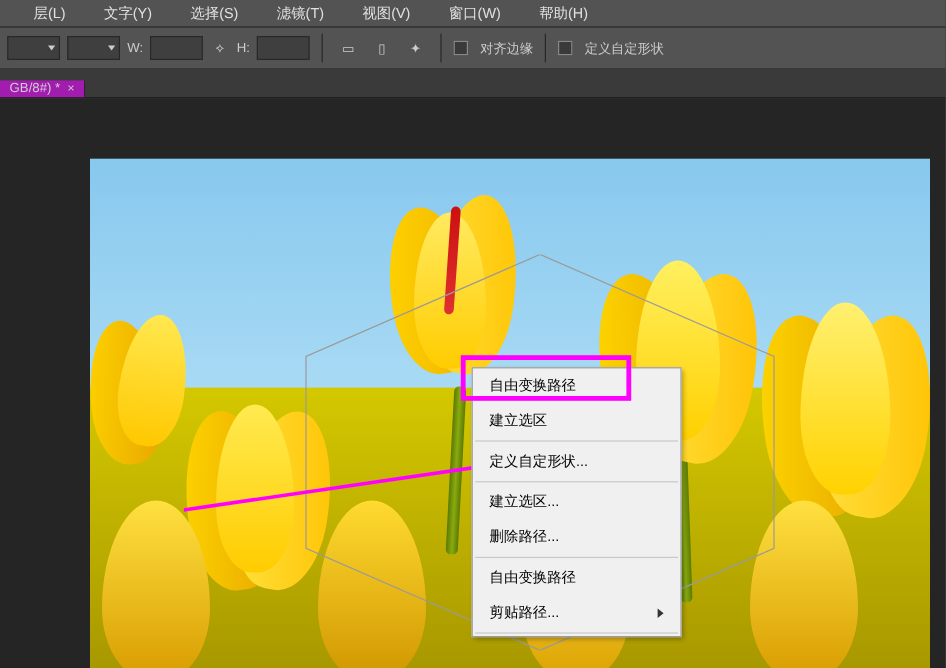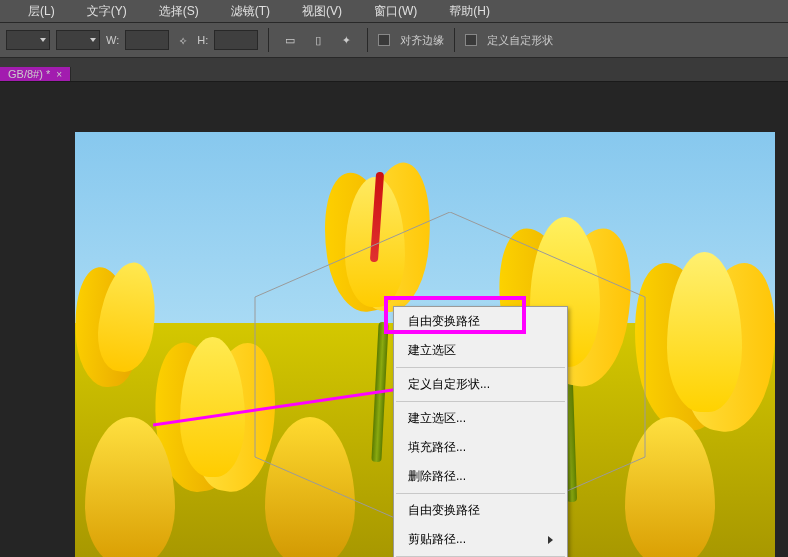--- a/index.html
+++ b/index.html
@@ -192,23 +192,20 @@
     </div>
   <div class="cm-sep"></div>
   <div class="cm-item">
       <span>定义自定形状...</span>
     </div>
   <div class="cm-sep"></div>
   <div class="cm-item">
       <span>建立选区...</span>
     </div>
   <div class="cm-item">
-      <span>填充路径...</span>
-    </div>
-  <div class="cm-item">
       <span>删除路径...</span>
     </div>
   <div class="cm-sep"></div>
   <div class="cm-item">
       <span>自由变换路径</span>
     </div>
   <div class="cm-item">
       <span>剪贴路径...</span>
       <span class="cm-arrow"></span>
     </div>

